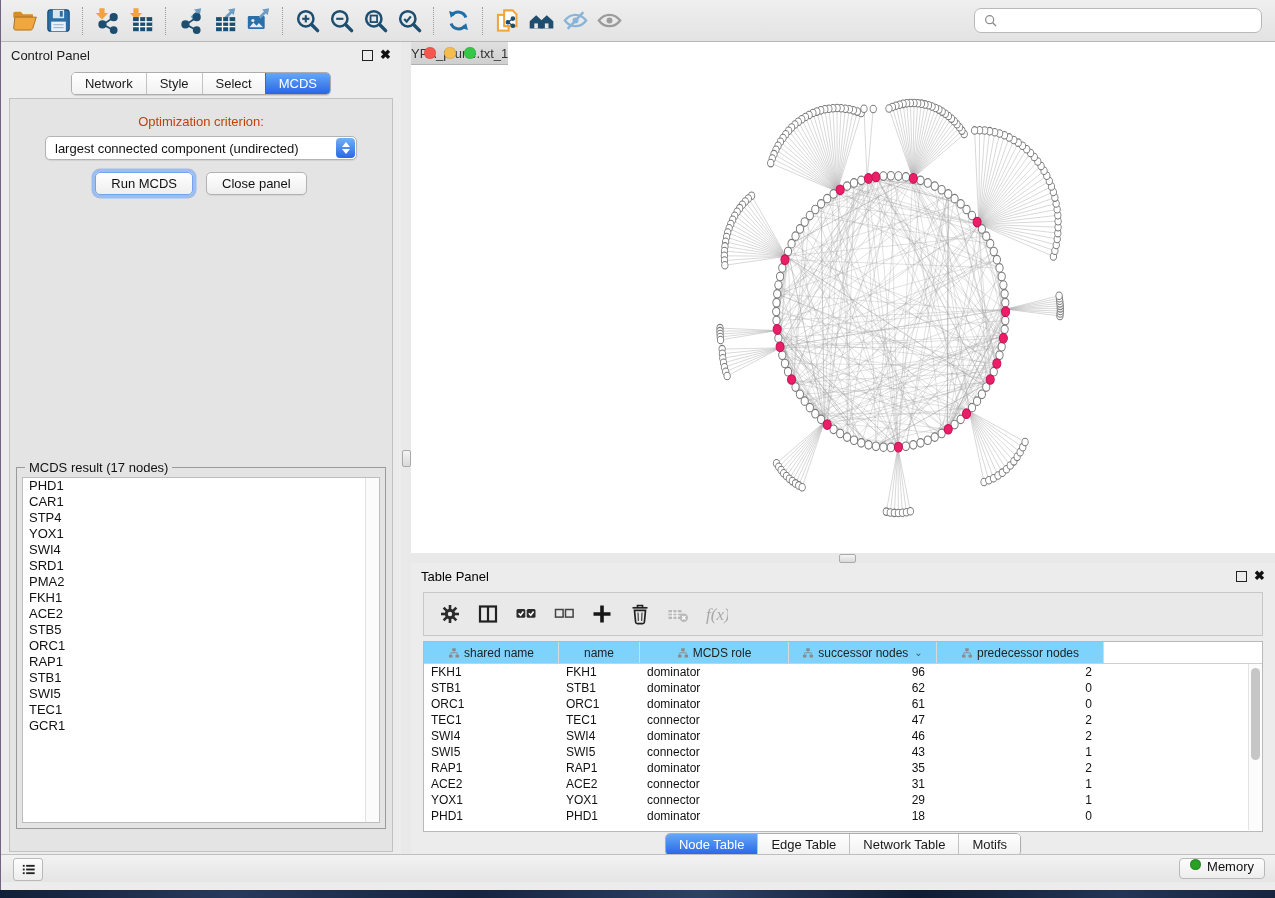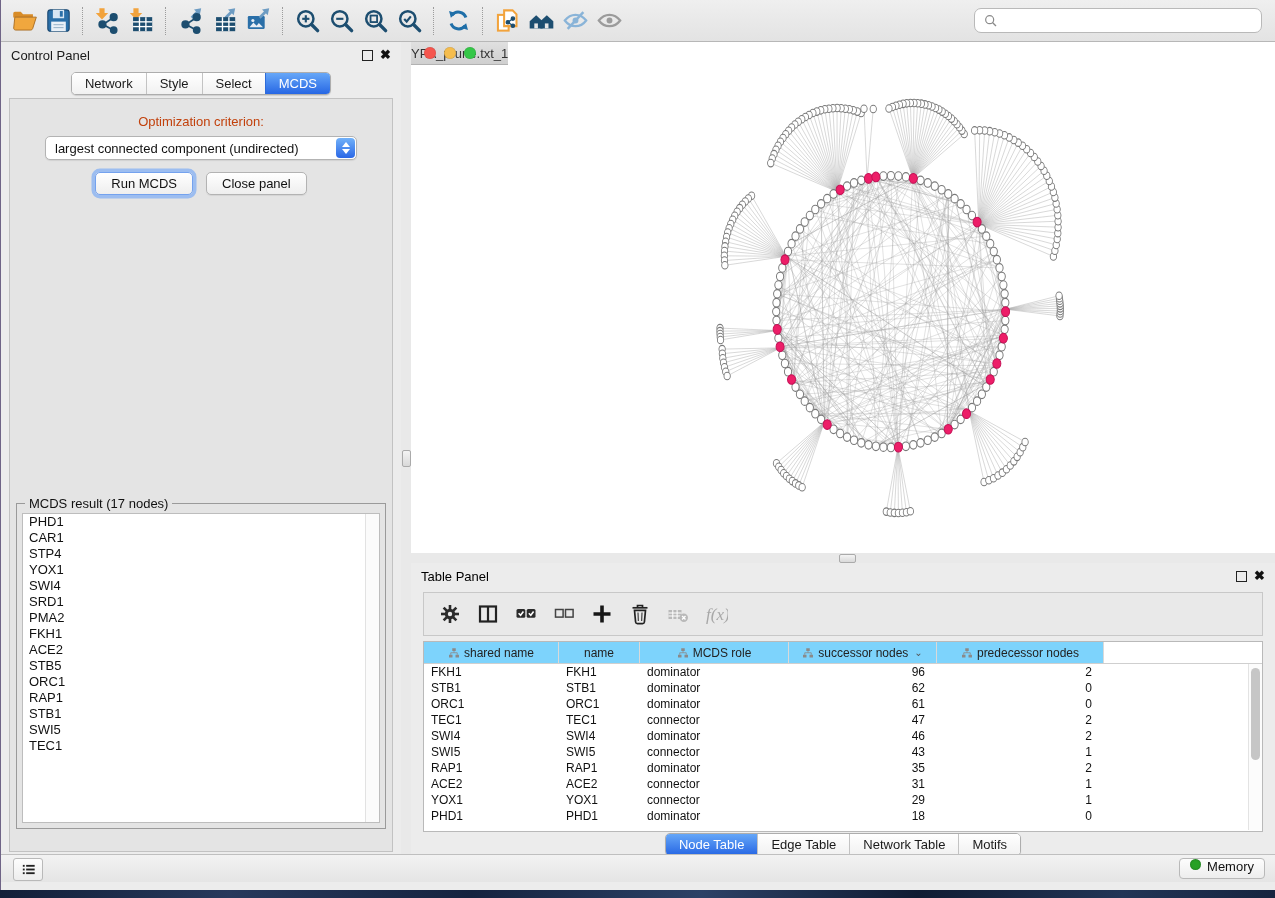--- a/index.html
+++ b/index.html
@@ -32,21 +32,21 @@
   .seg .s.active{background:linear-gradient(#66a7f8,#2767e4);color:#fff;border-left-color:#2e6cd9;}
   .cp-inner{position:absolute;top:56px;left:8px;right:8px;bottom:3px;background:#e4e4e4;border:1px solid #c2c2c2;}
   .opt-label{text-align:center;font-size:13px;color:#c2410c;padding-top:15px;}
   .selectctl{position:relative;width:312px;height:24px;background:#fff;border:1px solid #b3b3b3;border-radius:5px;margin:7px auto 0;display:flex;align-items:center;box-shadow:0 1px 1px rgba(0,0,0,.08);box-sizing:border-box;}
   .selectctl .val{flex:1;padding:0 9px;font-size:13px;color:#111;white-space:nowrap;overflow:hidden;}
   .stepper{width:19px;height:20px;border-radius:4px;background:linear-gradient(#71b1f9,#2a67e6);margin-right:1px;display:flex;flex-direction:column;align-items:center;justify-content:center;gap:2px;flex:none;}
   .stepper svg{display:block;}
   .btnrow{display:flex;justify-content:center;gap:13px;margin-top:12px;}
   .btn{background:linear-gradient(#ffffff,#eeeeee);border:1px solid #b3b3b3;border-radius:5px;padding:3px 15px;font-size:13px;color:#111;font-family:"Liberation Sans",sans-serif;box-shadow:0 1px 1px rgba(0,0,0,.07);}
   .btn.focused{box-shadow:0 0 0 3.5px rgba(96,156,250,.55);border-color:#74a2ee;}
-  .groupbox{position:absolute;left:6px;right:6px;top:368px;bottom:22px;border:1px solid #9a9a9a;margin-top:36px;}
+  .groupbox{position:absolute;left:6px;right:6px;top:368px;bottom:22px;border:1px solid #9a9a9a;}
   .groupbox .legend{position:absolute;top:-8px;left:8px;background:#e4e4e4;padding:0 4px;font-size:13px;color:#111;}
   .mcdslist{position:absolute;left:5px;right:5px;top:9px;bottom:5px;background:#fff;border:1px solid #bdbdbd;overflow:hidden;}
   .mcdslist .scrolltrack{position:absolute;top:0;bottom:0;right:0;width:13px;background:#fbfbfb;border-left:1px solid #e2e2e2;}
   .mcdslist .li{font-size:13px;line-height:16px;padding-left:6px;color:#111;}
 
   
   .vsplit{width:10px;background:#e9e9e9;position:relative;flex:none;}
   .vsplit .thumb{position:absolute;top:408px;left:1px;width:7px;height:15px;background:linear-gradient(#f4f4f4,#d9d9d9);border:1px solid #aaa;border-radius:2px;}
   .hsplit{height:10px;background:#e9e9e9;position:relative;}
   .hsplit .thumb{position:absolute;left:428px;top:1px;width:15px;height:7px;background:linear-gradient(#f4f4f4,#d9d9d9);border:1px solid #aaa;border-radius:2px;}
@@ -314,20 +314,21 @@
               <div class="li">SRD1</div>
               <div class="li">PMA2</div>
               <div class="li">FKH1</div>
               <div class="li">ACE2</div>
               <div class="li">STB5</div>
               <div class="li">ORC1</div>
               <div class="li">RAP1</div>
               <div class="li">STB1</div>
               <div class="li">SWI5</div>
               <div class="li">TEC1</div>
+              <div class="li">GCR1</div>
             </div>
         </div>
       </div>
     </div>
 
     <div class="vsplit">
         <div class="thumb"></div>
       </div>
 
     <div class="rightcol">

